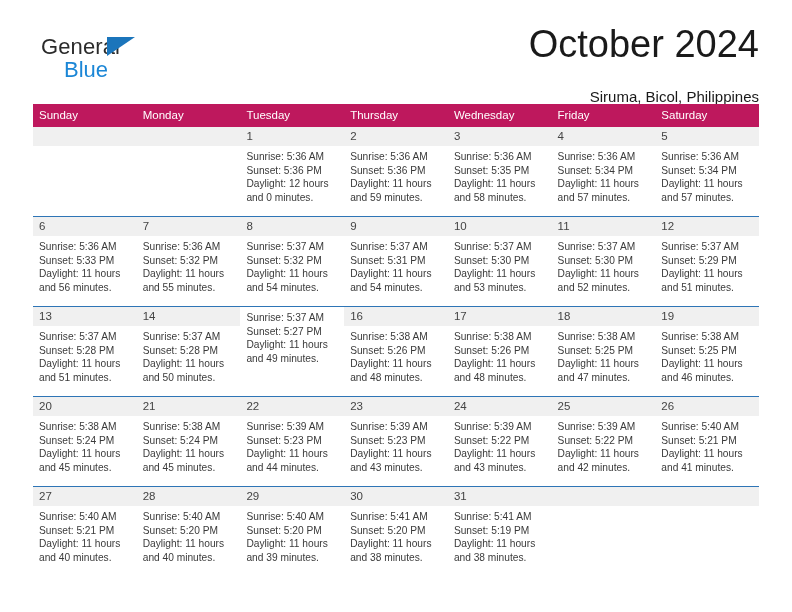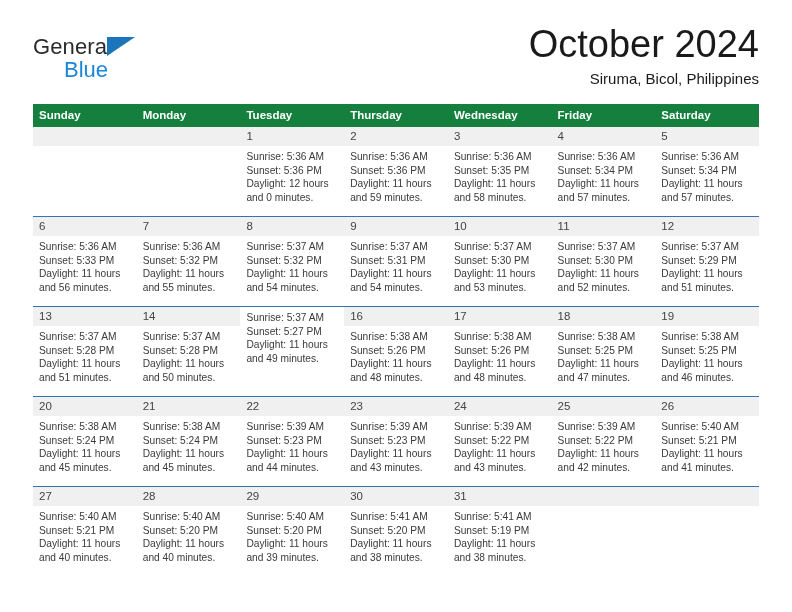--- a/index.html
+++ b/index.html
@@ -30,21 +30,21 @@
   }
   .logo {
     position: absolute;
     left: 0;
     top: 8px;
     width: 220px;
     height: 58px;
   }
   .logo-general {
     position: absolute;
-    left: 0;
+    left: 8px;
     top: 0;
     font-size: 22px;
     color: #2b2b2b;
     letter-spacing: 0.1px;
     line-height: 26px;
   }
   .logo-tri {
     position: absolute;
     left: 74px;
     top: 3px;
@@ -72,36 +72,35 @@
     font-size: 38px;
     color: #1a1a1a;
     line-height: 36px;
     font-weight: normal;
     white-space: nowrap;
   }
   .cal-subtitle {
     font-size: 15px;
     color: #1a1a1a;
     line-height: 22px;
-    margin-top: 6px;
+    margin-top: 24px;
     white-space: nowrap;
   }
 
   
   .calendar {
     position: absolute;
     left: 33px;
     top: 104px;
     width: 726px;
   }
   .weekdays {
     display: flex;
     width: 100%;
-    background: #15803d;
-    font-weight: bold;
+    background: #be185d;
   }
   .weekday {
     flex: 1 1 0;
     min-width: 0;
     color: #ffffff;
     font-size: 11.5px;
     line-height: 20px;
     padding: 1px 0 2px 6px;
     white-space: nowrap;
   }

